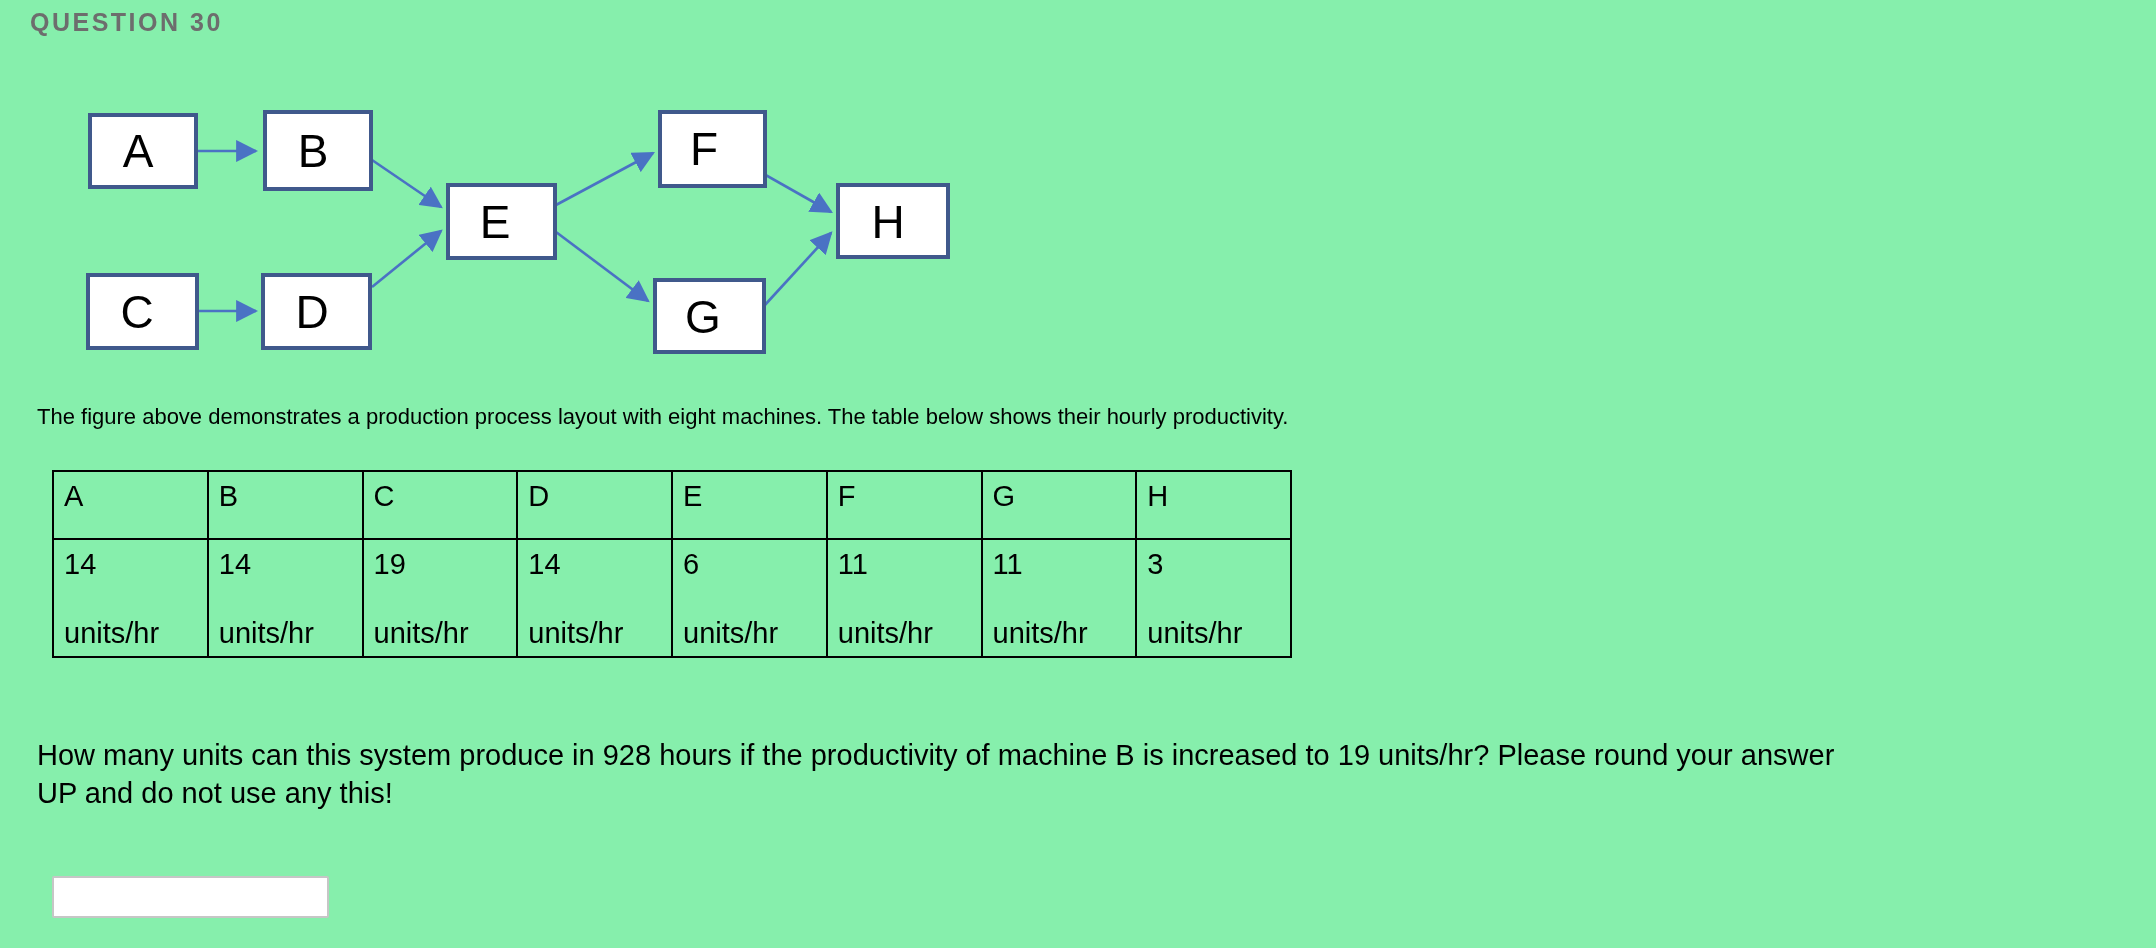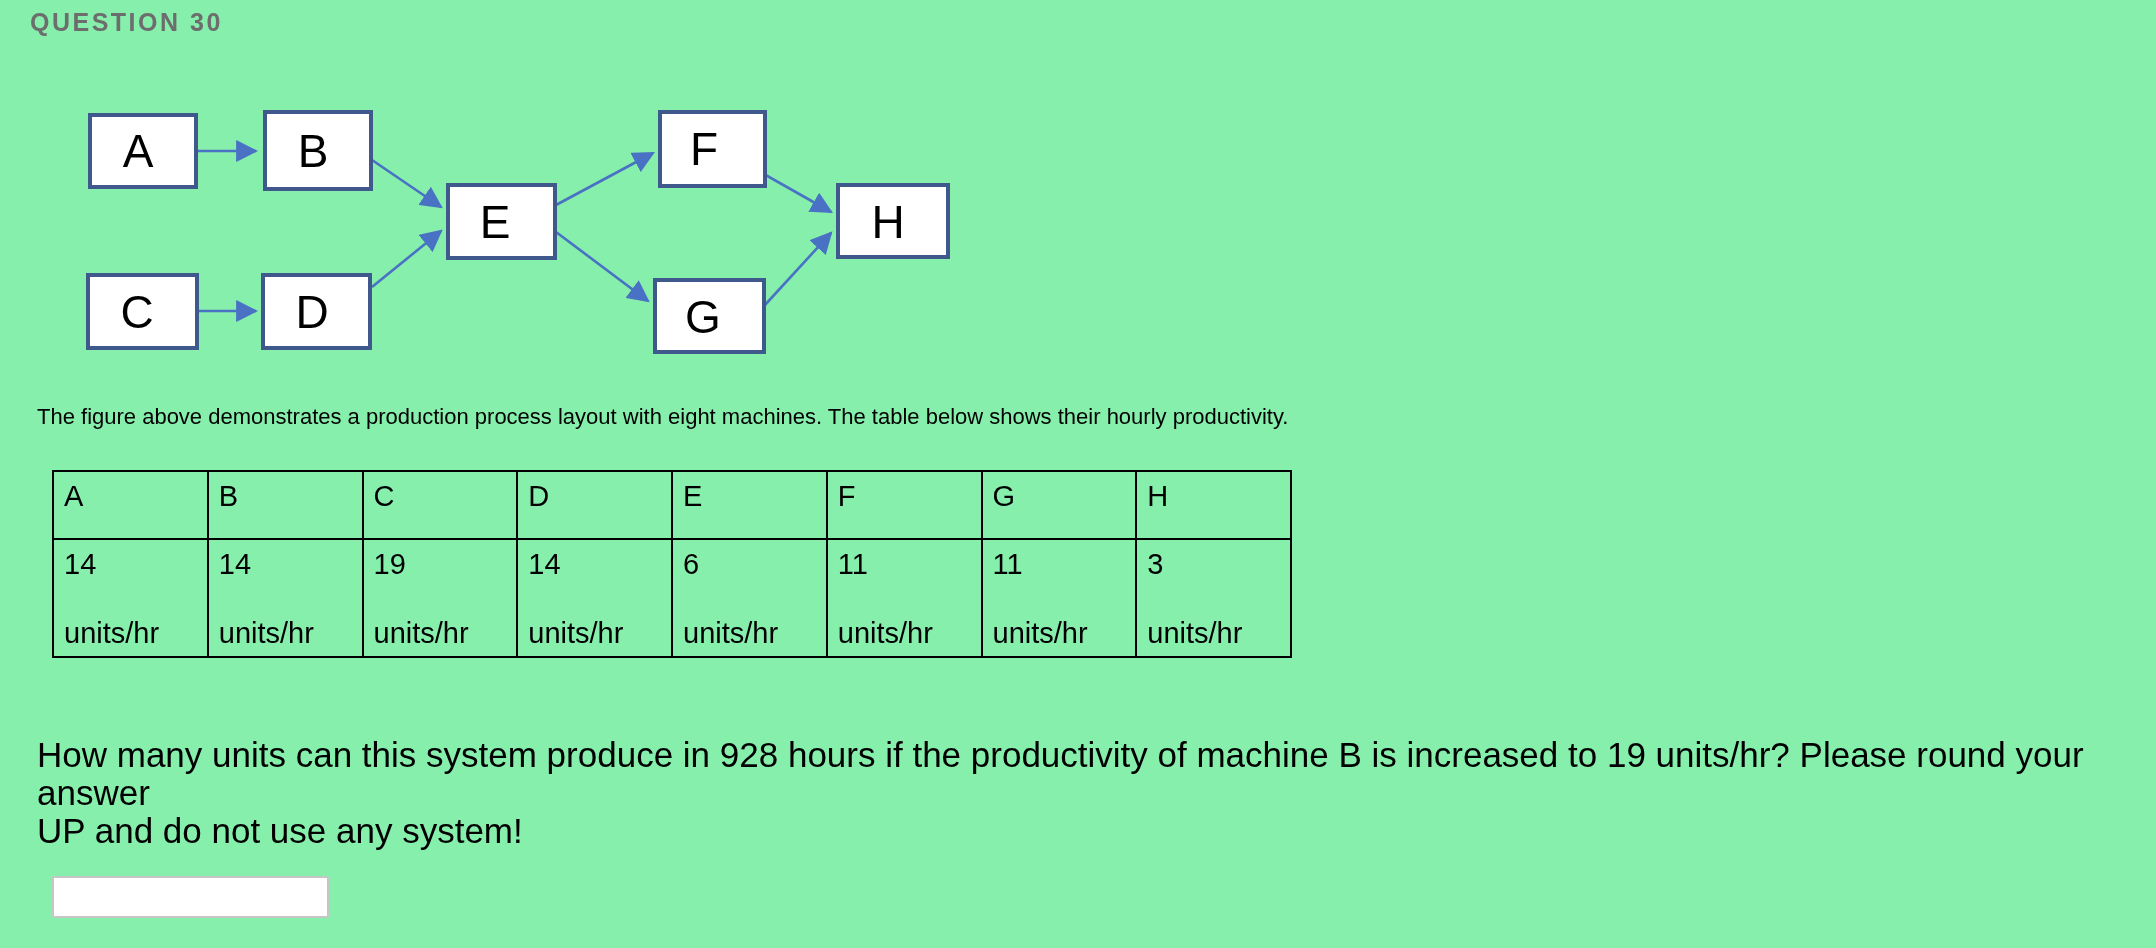--- a/index.html
+++ b/index.html
@@ -52,21 +52,21 @@
     padding: 8px 10px 6px 10px;
     font-weight: normal;
   }
   .prod-table th { height: 68px; }
   .prod-table td { height: 104px; border-radius: 12px; }
   .cell-rate { margin-bottom: 36px; }
   .question-text {
     position: absolute;
     left: 37px;
     top: 736px;
-    font-size: 35px;
+    font-size: 29px;
     line-height: 38px;
   }
   .answer-input {
     position: absolute;
     left: 52px;
     top: 876px;
     width: 277px;
     height: 42px;
     border: 2px solid #c6c6c6;
     border-radius: 2px;
@@ -177,18 +177,18 @@
       <td>
         <div class="cell-rate">3</div>
         <div>units/hr</div>
       </td>
     </tr>
   </tbody>
     </table>
 
   <div class="question-text">
     <div>How many units can this system produce in 928 hours if the productivity of machine B is increased to 19 units/hr? Please round your answer</div>
-    <div>UP and do not use any system!</div>
+    <div>UP and do not use any this!</div>
   </div>
 
   <input type="text" class="answer-input" value="" style="">
 
 </div>
 
 </body></html>

